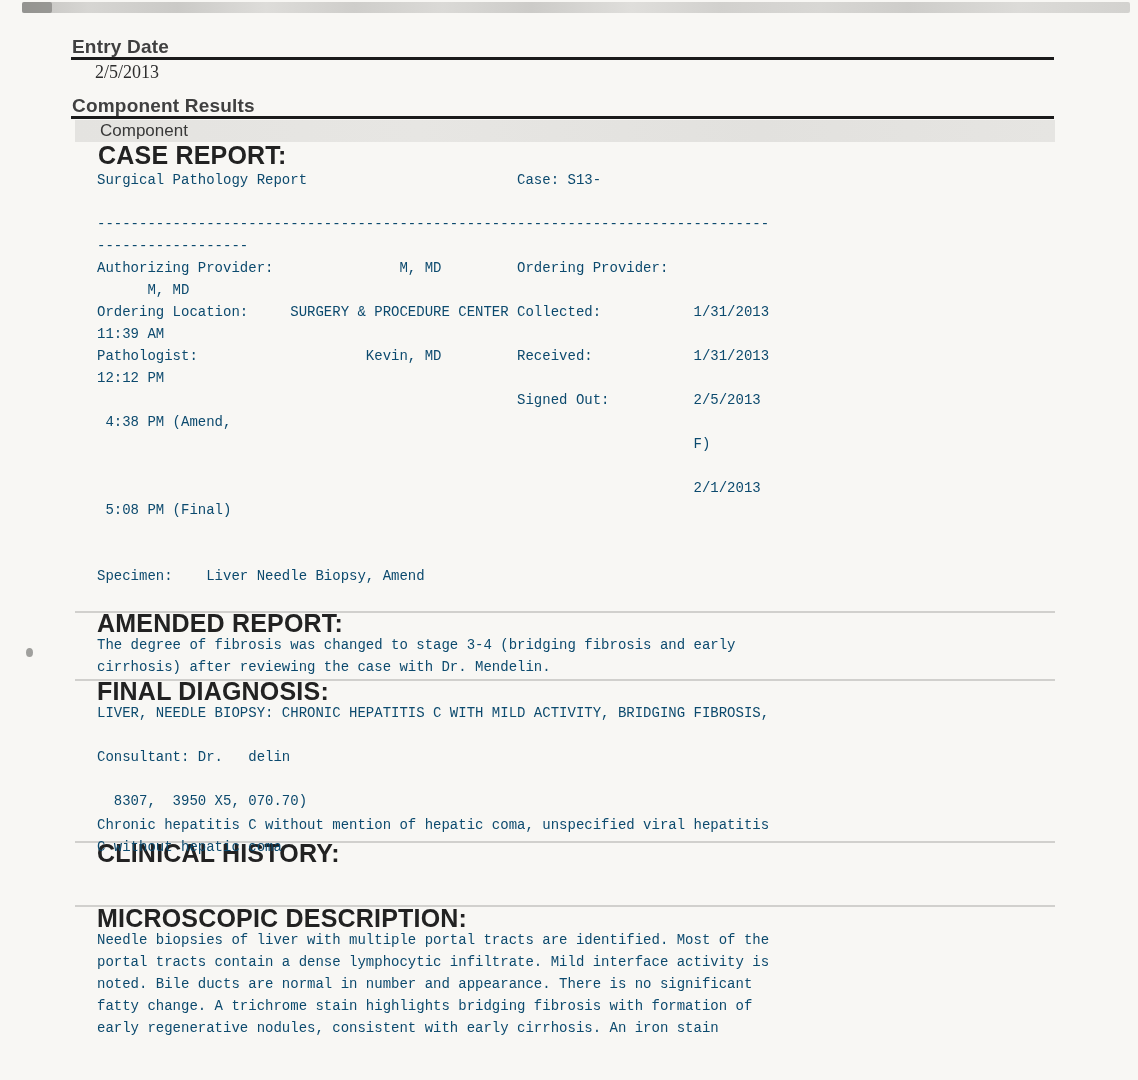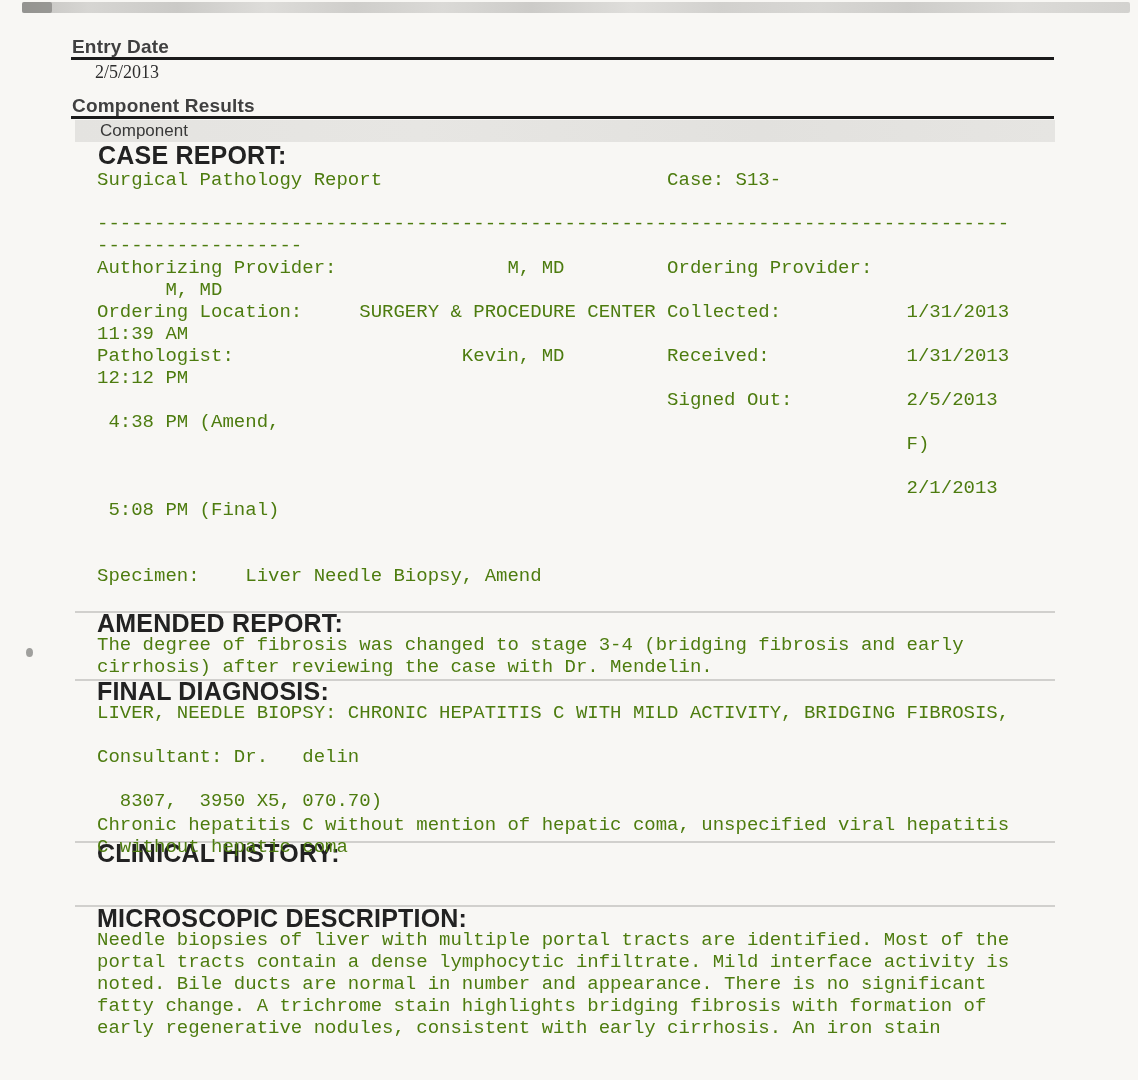--- a/index.html
+++ b/index.html
@@ -60,22 +60,22 @@
   }
   .band-label{
     position:absolute;left:25px;top:1px;
     font-family:"Liberation Sans", sans-serif;
     font-size:17px;line-height:20px;color:#383838;white-space:pre;
   }
   
   .monoblock{position:absolute;left:97px;}
   .mline{
     font-family:"Liberation Mono","DejaVu Sans Mono", monospace;
-    font-size:19px;line-height:22px;height:22px;
-    color:#4d7c0f;white-space:pre;
+    font-size:14px;line-height:22px;height:22px;
+    color:#0c4a6e;white-space:pre;
   }
 </style>
 </head>
 <body>
 
 <div class="page">
 
   <div class="scan-band"></div>
   <div class="scan-band-blob"></div>
   <div class="scan-speck"></div>

